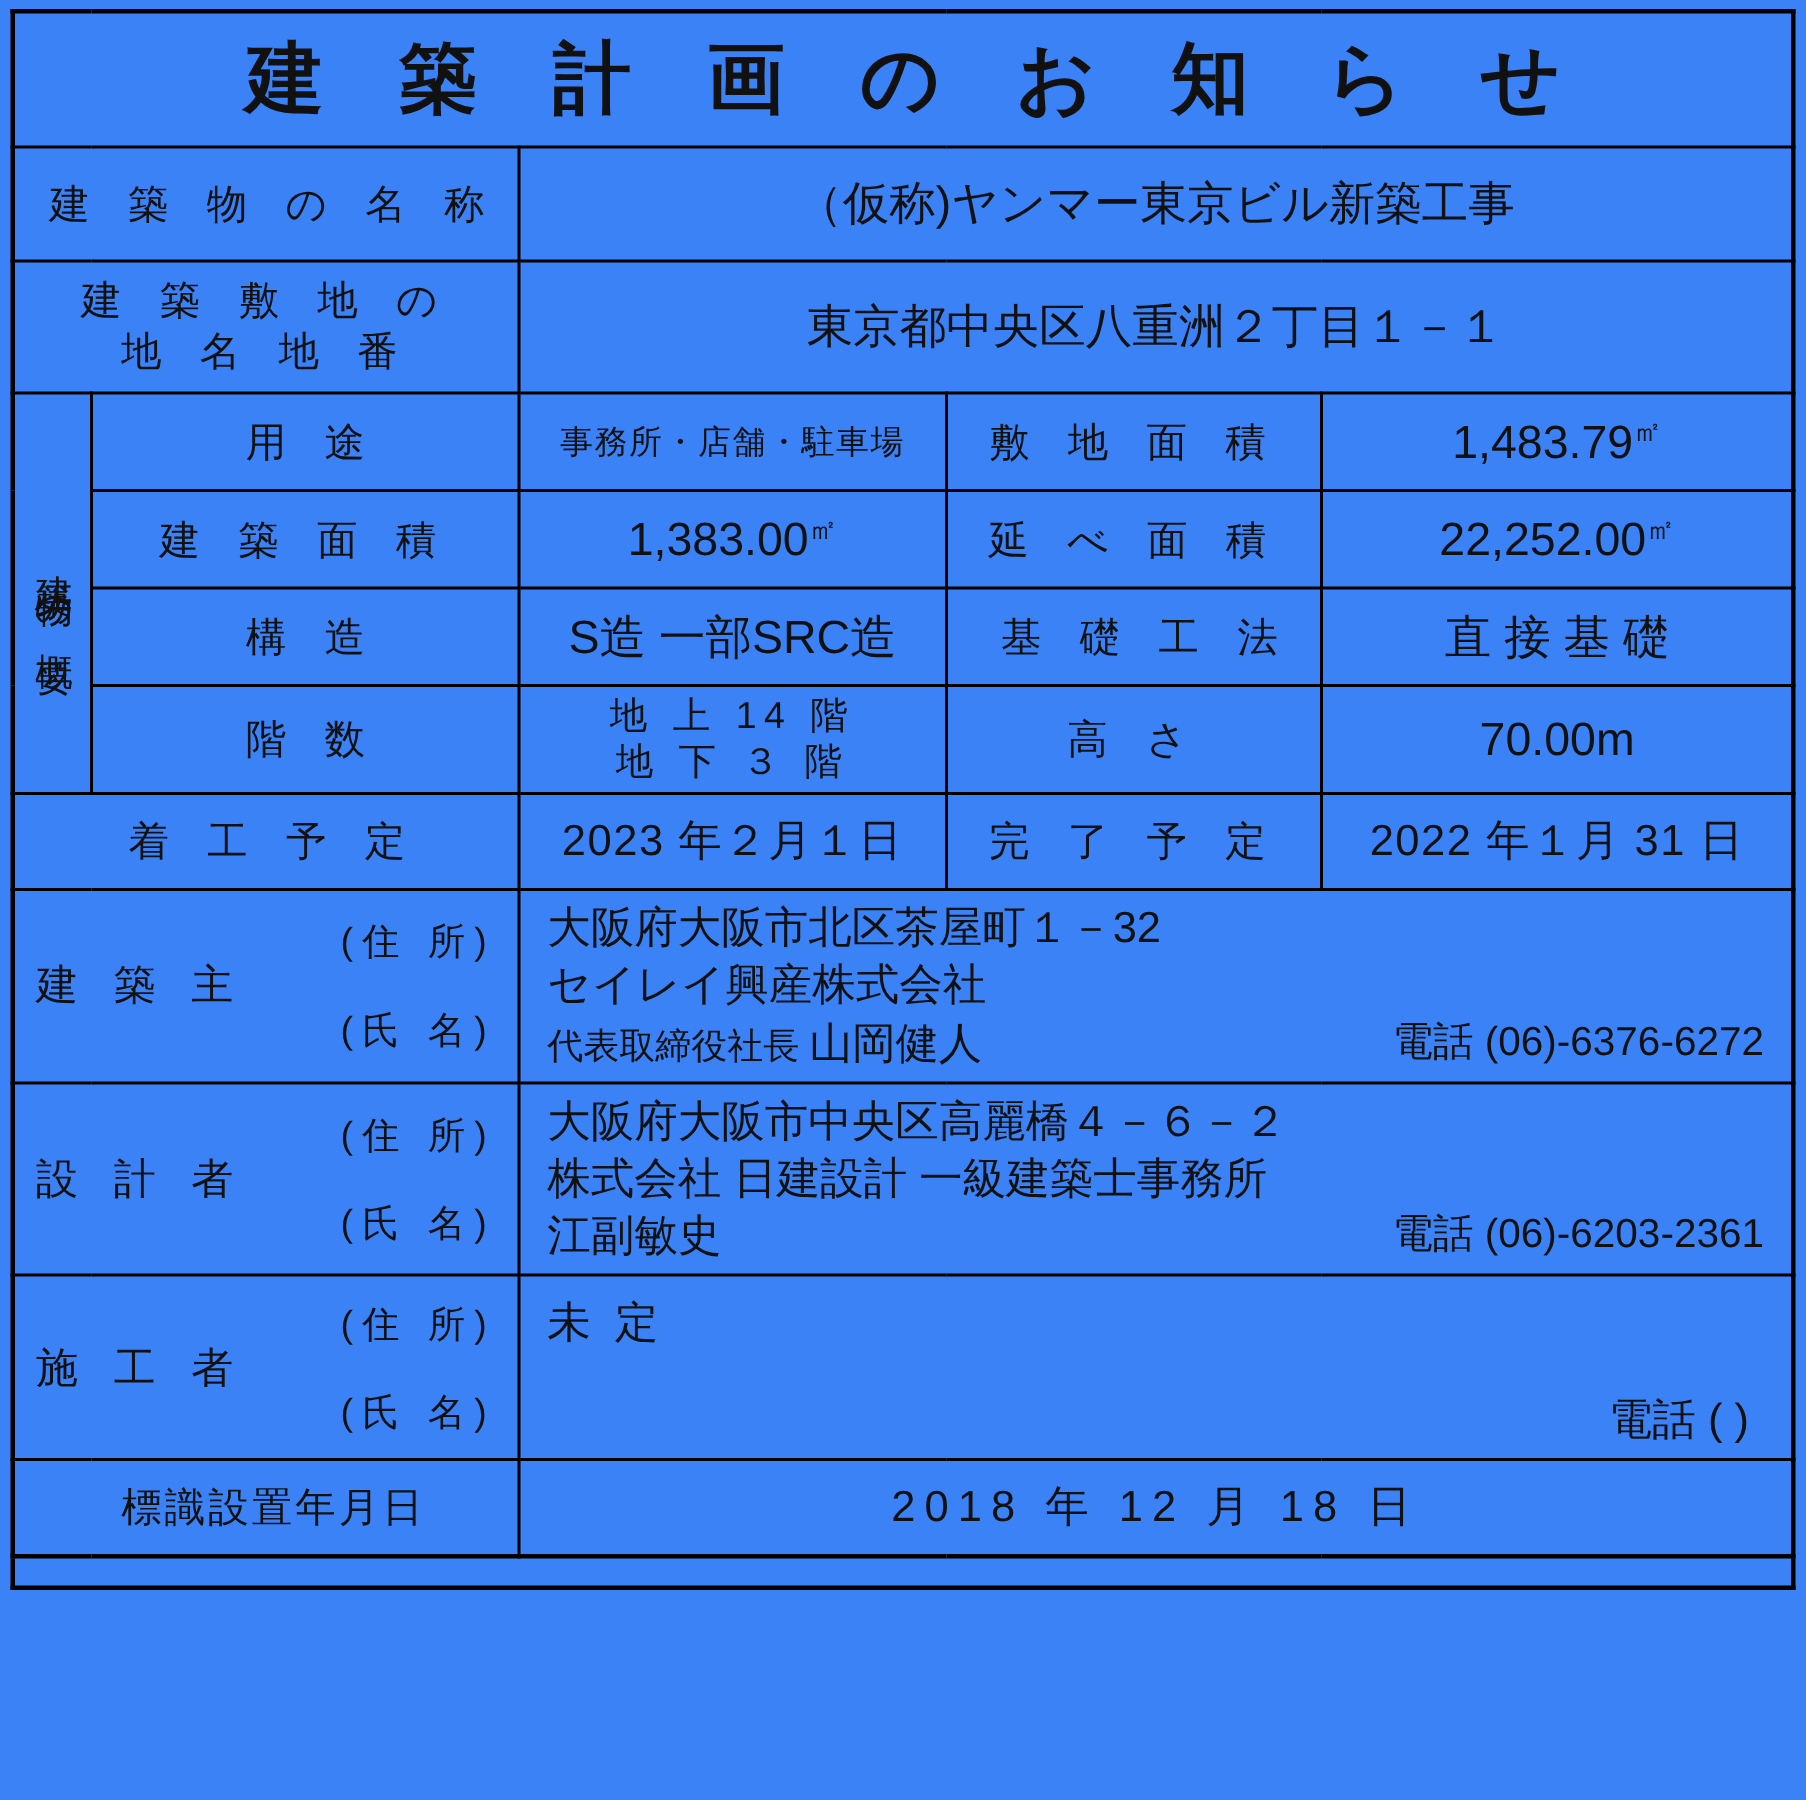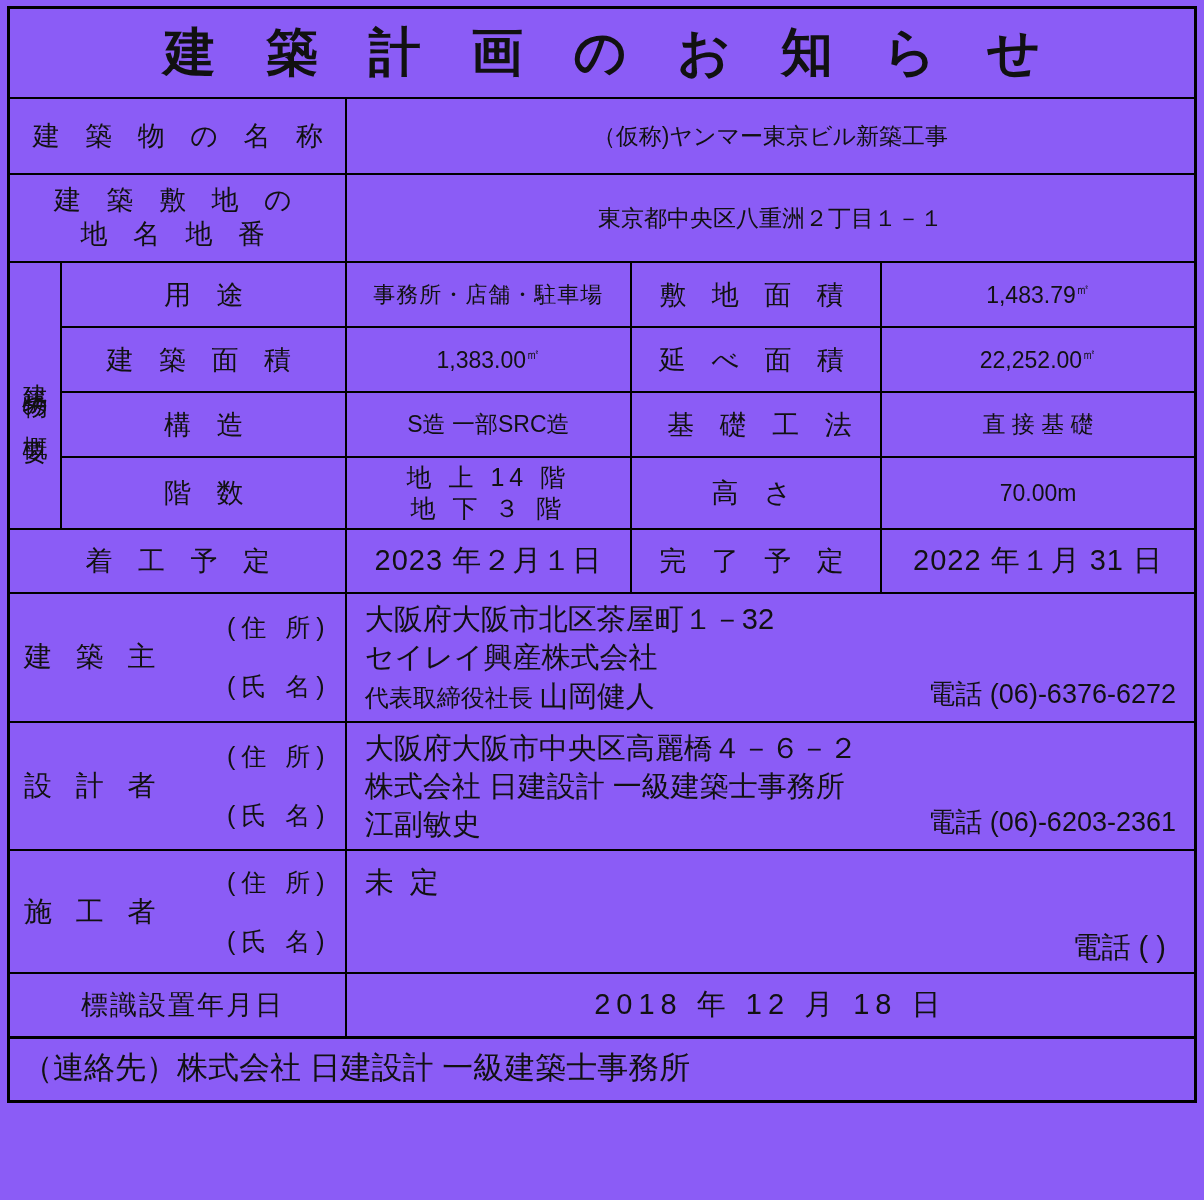--- a/index.html
+++ b/index.html
@@ -8,21 +8,21 @@
     background: #ffffff;
   }
   body {
     font-family: "Liberation Sans", "DejaVu Sans", sans-serif;
     color: #111111;
   }
   #board {
     width: 1204px;
     height: 1200px;
     box-sizing: border-box;
-    background: #8b5cf6;
+    background: #3b82f6;
     position: relative;
     overflow: hidden;
   }
   table.sign {
     border-collapse: collapse;
     table-layout: fixed;
     width: 1190px;
     margin: 6px auto 0 auto;
     border: 3px solid #000;
   }
@@ -50,21 +50,21 @@
     padding-left: 10px;
     white-space: nowrap;
   }
   .lbl-2line {
     font-size: 27px;
     letter-spacing: 9px;
     line-height: 1.25;
     white-space: nowrap;
   }
   .val {
-    font-size: 23px;
+    font-size: 31px;
     white-space: nowrap;
   }
   .val-l {
     text-align: left;
     padding-left: 18px;
   }
   .val-r {
     text-align: right;
     padding-right: 14px;
   }
@@ -354,16 +354,15 @@
         <div class="lbl" style="letter-spacing:2px">標識設置年月日</div>
       </td>
       <td colspan="3">
         <div class="install-date">2018  年  12  月  18   日</div>
       </td>
     </tr>
   </tbody>
     </table>
 
   <div class="footer">
-    <div class="footer-line">（連絡先）株式会社 日建設計 一級建築士事務所</div>
   </div>
 
 </div>
 
 </body></html>

